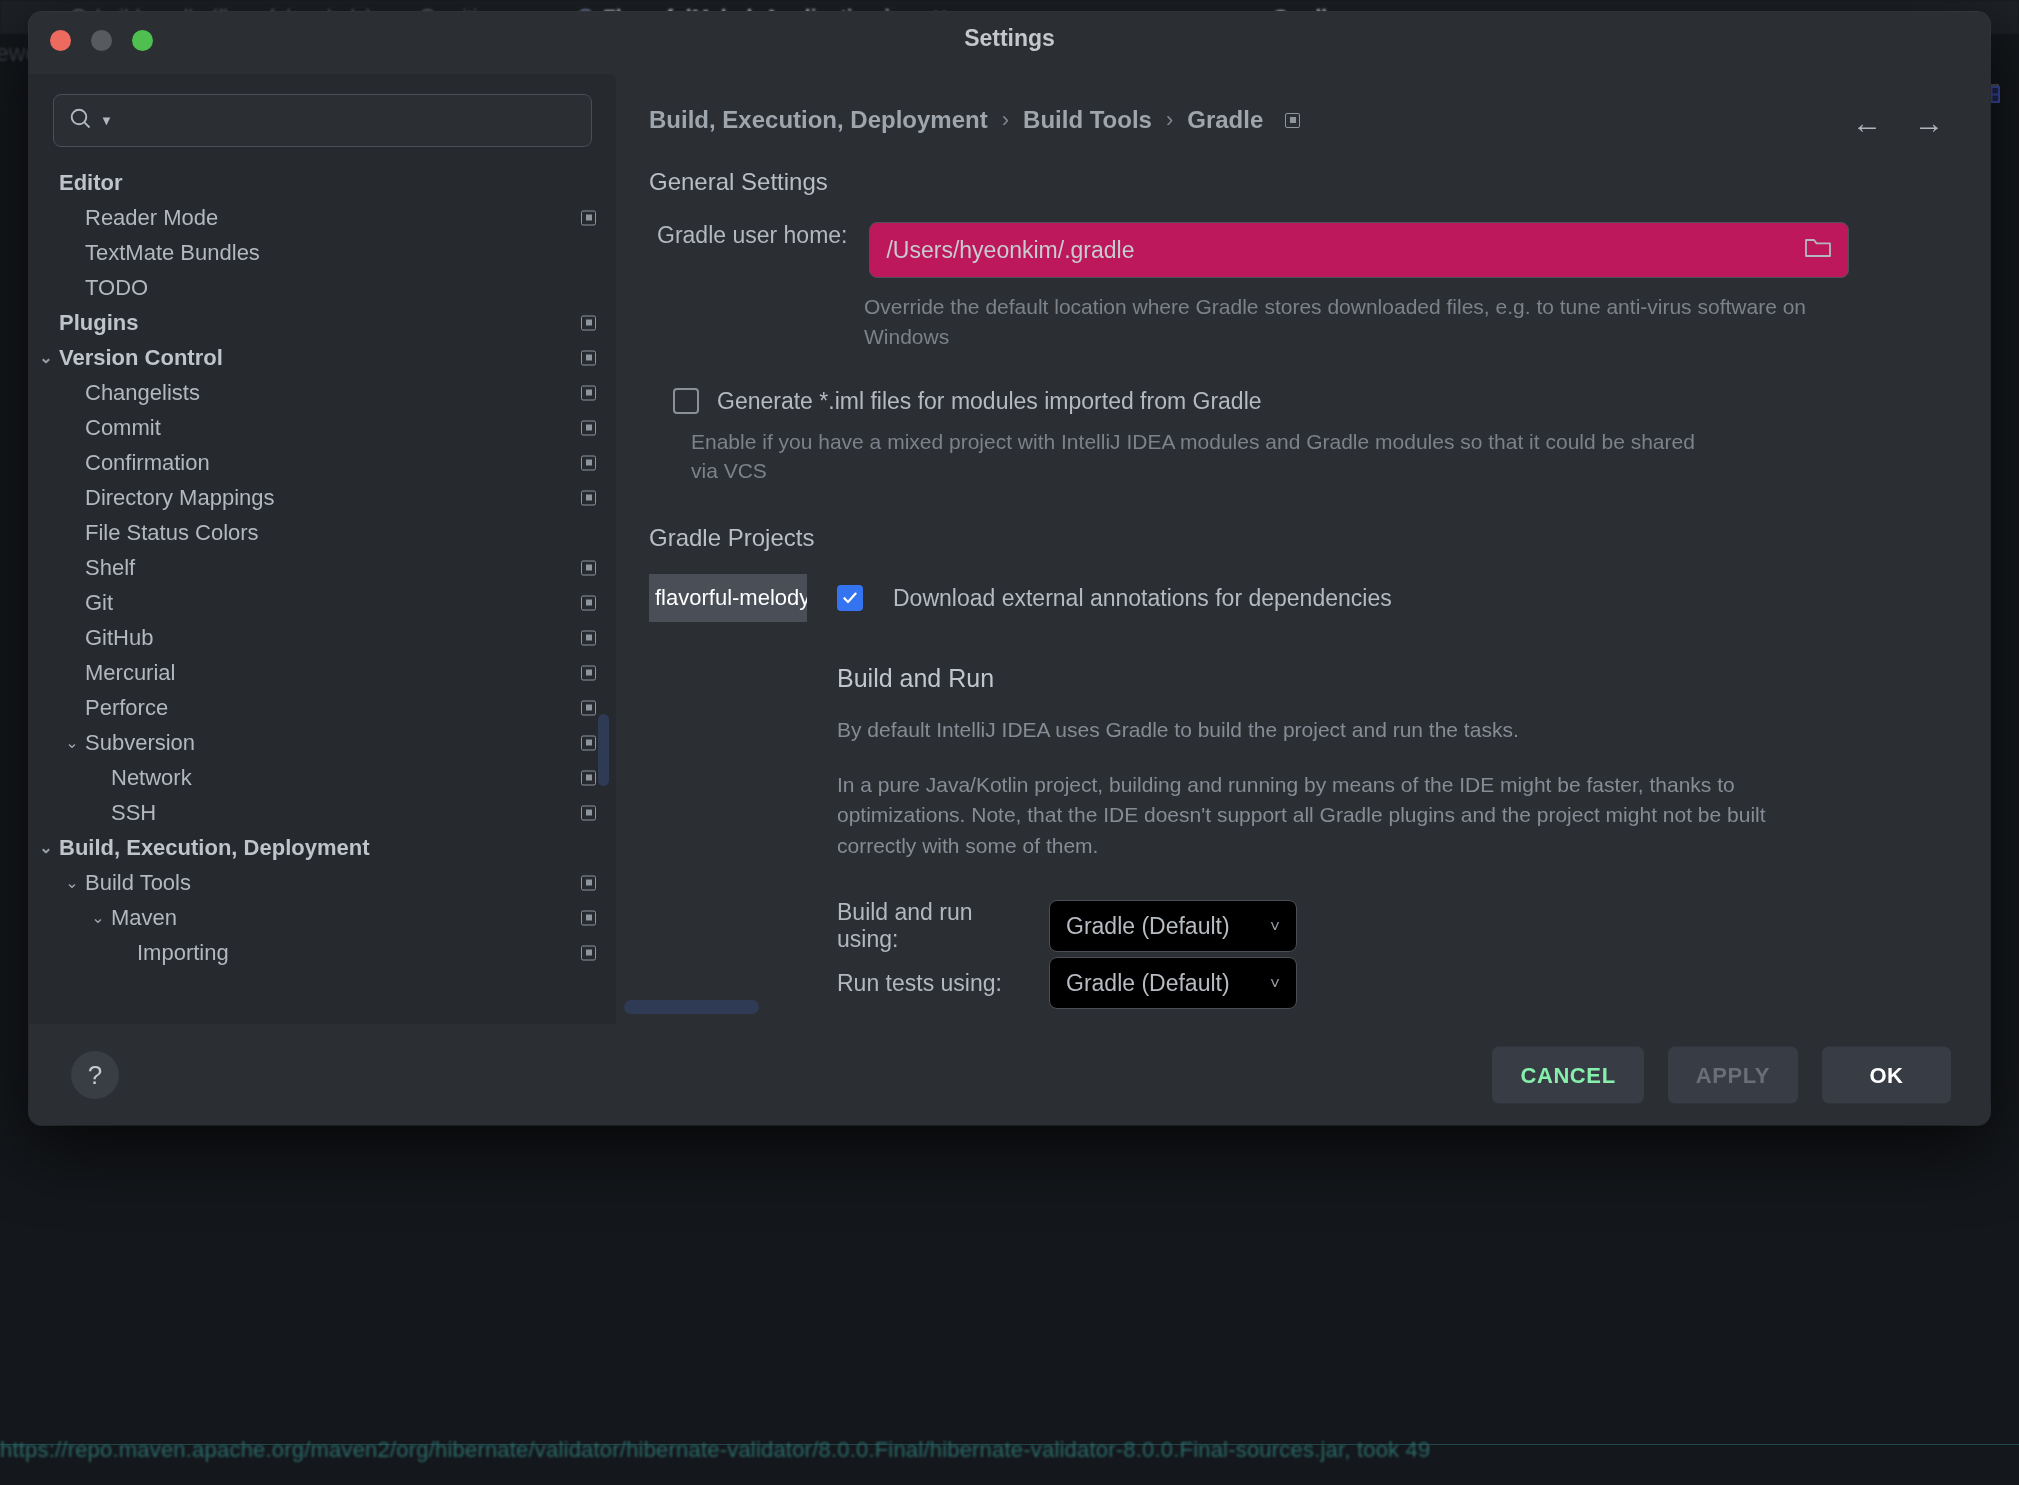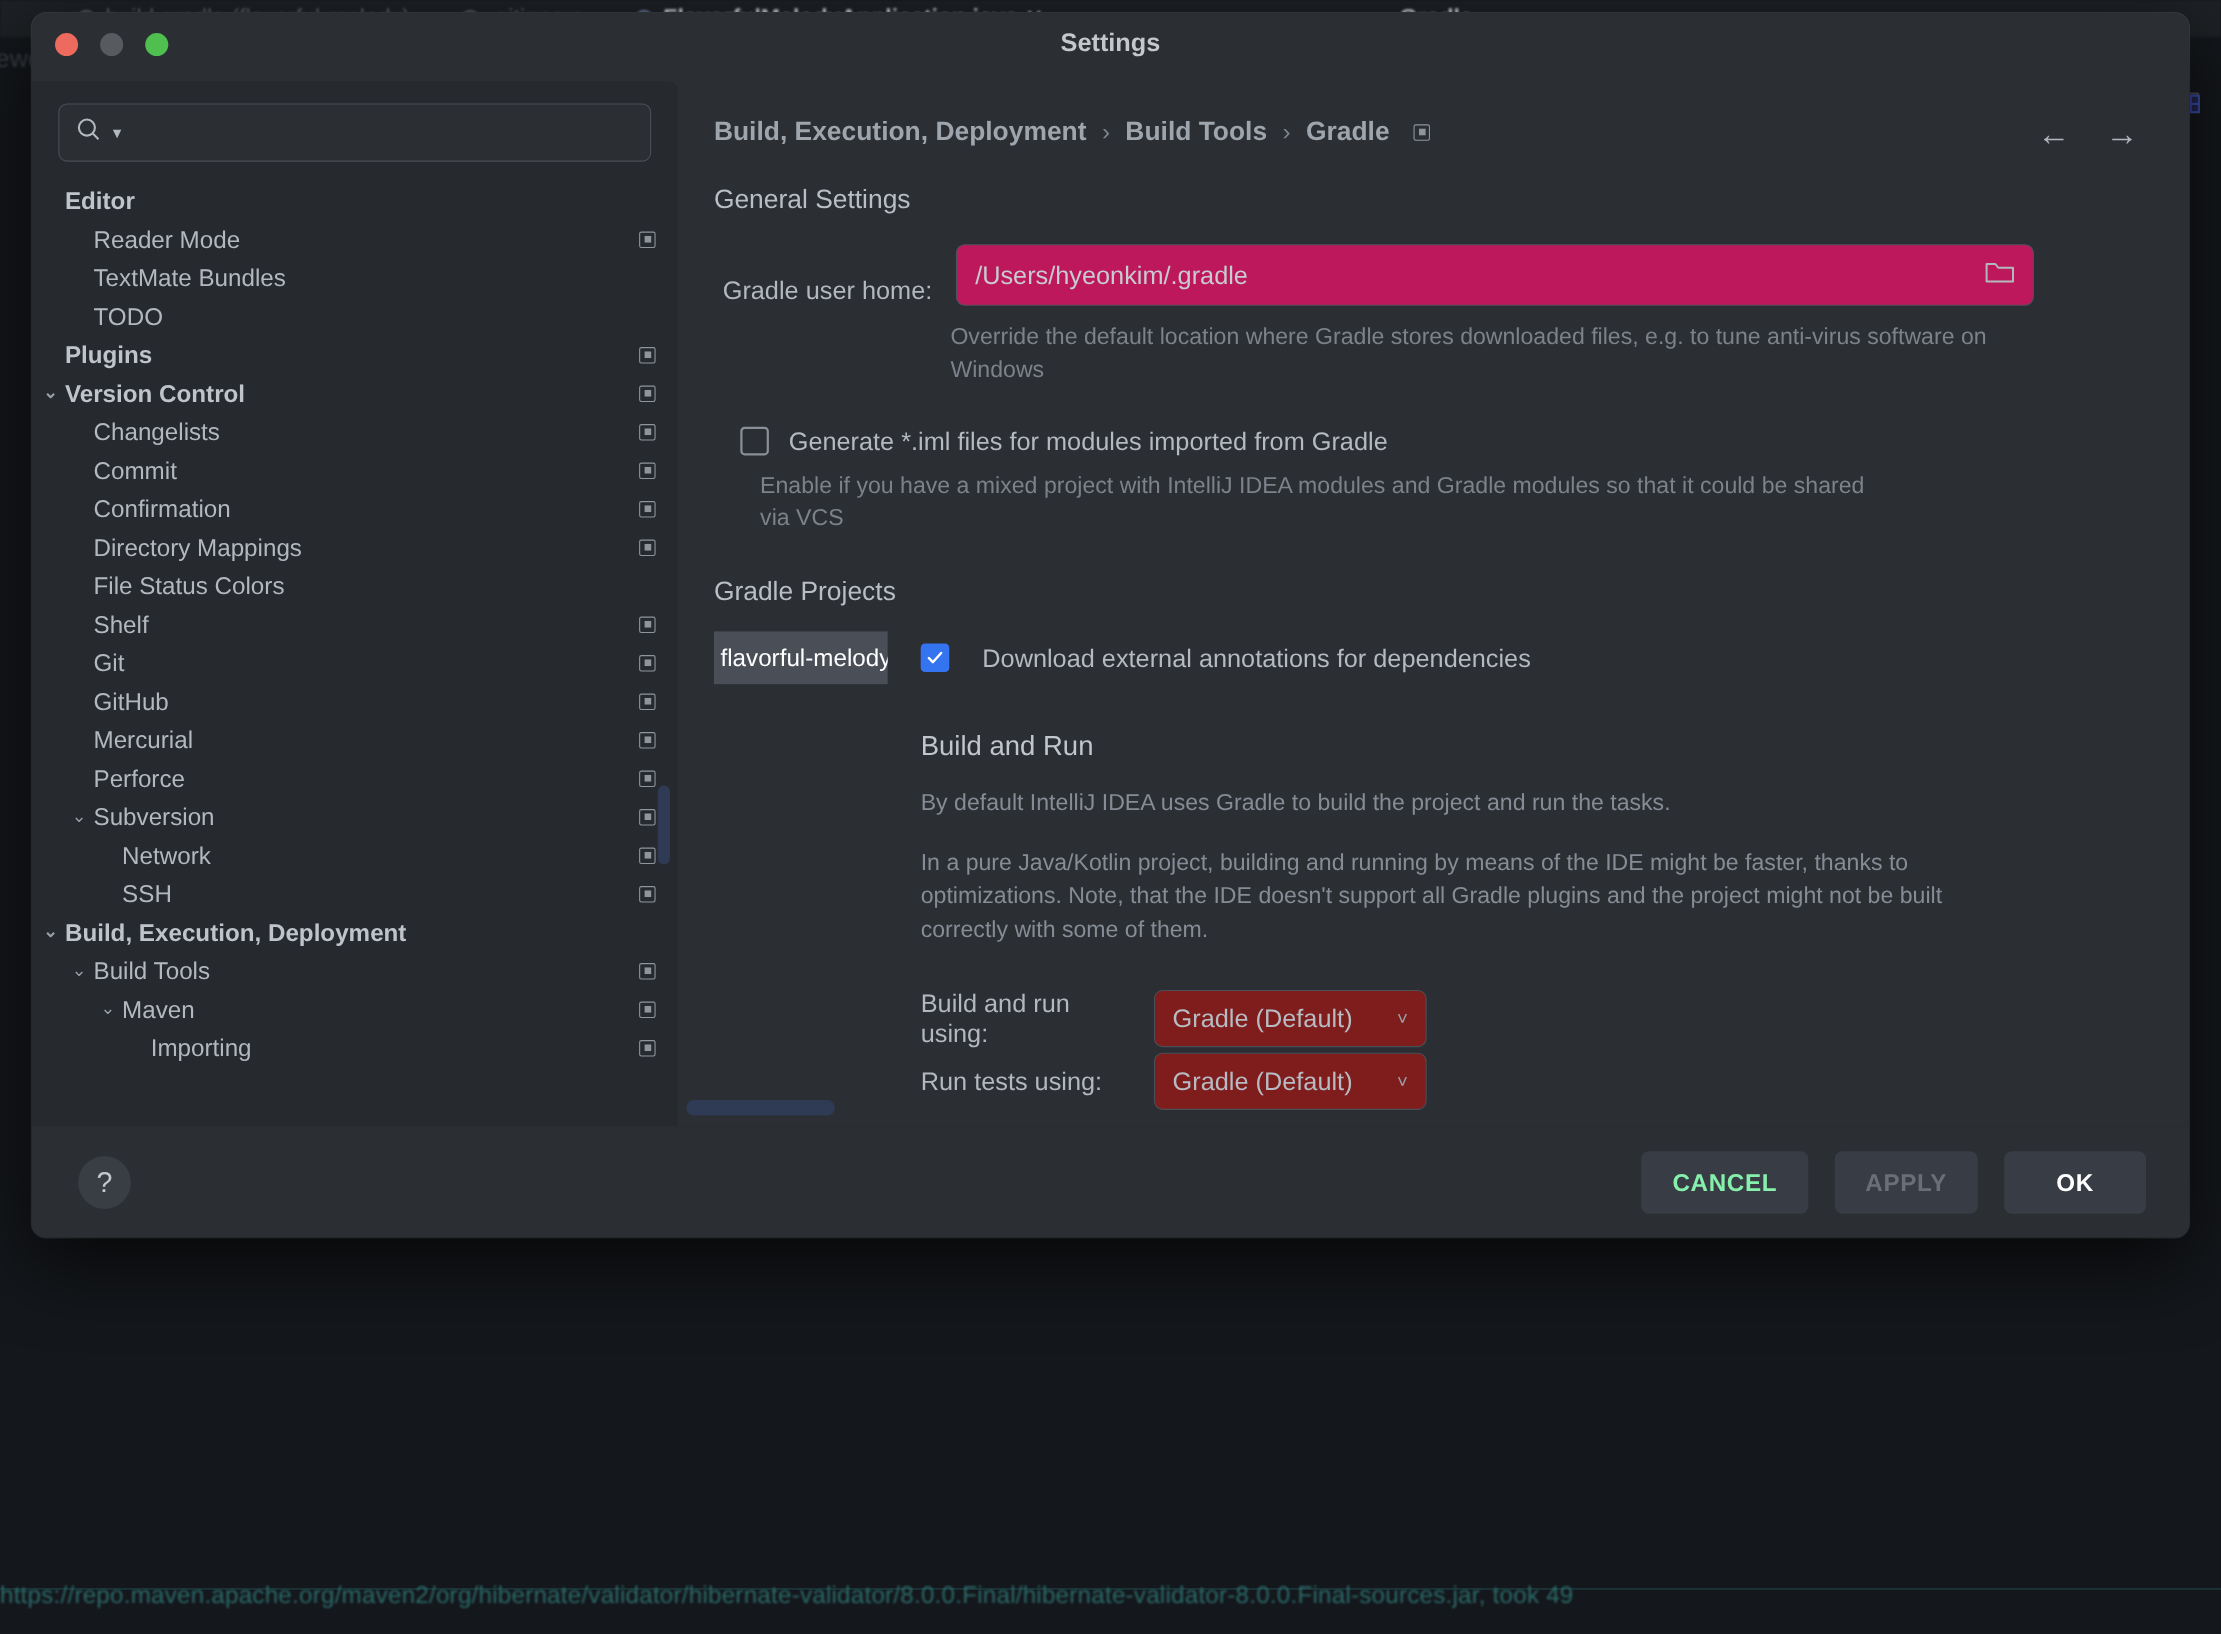--- a/index.html
+++ b/index.html
@@ -178,21 +178,21 @@
     flex: 1; min-height: 0;
     padding: 34px 0 0 33px;
     overflow: hidden;
     position: relative;
   }
   .section-title { font-size: 24px; color: #b9bec5; margin-bottom: 26px; }
 
   .row { display: flex; align-items: center; }
   .field-label { font-size: 23px; color: #b3b8bf; }
 
-  .path-row { display: flex; align-items: flex-end; gap: 22px; }
+  .path-row { display: flex; align-items: flex-start; gap: 22px; }
   .path-input {
     flex: none; width: 980px; height: 56px;
     background: #be185d;
     border: 1px solid #4d525a; border-radius: 8px;
     display: flex; align-items: center; padding: 0 16px;
     position: relative;
   }
   .path-input input {
     flex: 1; background: transparent; border: none; outline: none;
     color: #c8cbd0; font-size: 23px; font-family: inherit;
@@ -221,21 +221,21 @@
     display: flex; align-items: center;
     padding-left: 6px;
     color: #ffffff; font-size: 22px;
     white-space: nowrap; overflow: hidden;
   }
 
   .sub-head { font-size: 25px; color: #c1c6cd; }
   .para { font-size: 21px; color: #868c95; line-height: 1.45; max-width: 1010px; }
 
   .combo {
-    background: #7f1d1d;
+    background: #000000;
     border: 1px solid #4a4f57;
     border-radius: 8px;
     height: 52px;
     display: flex; align-items: center;
     padding: 0 16px;
     color: #b7bcc3; font-size: 23px;
     justify-content: space-between;
     gap: 4px;
   }
   .combo .chev { color: #9aa0a8; font-size: 17px; line-height: 1; }

